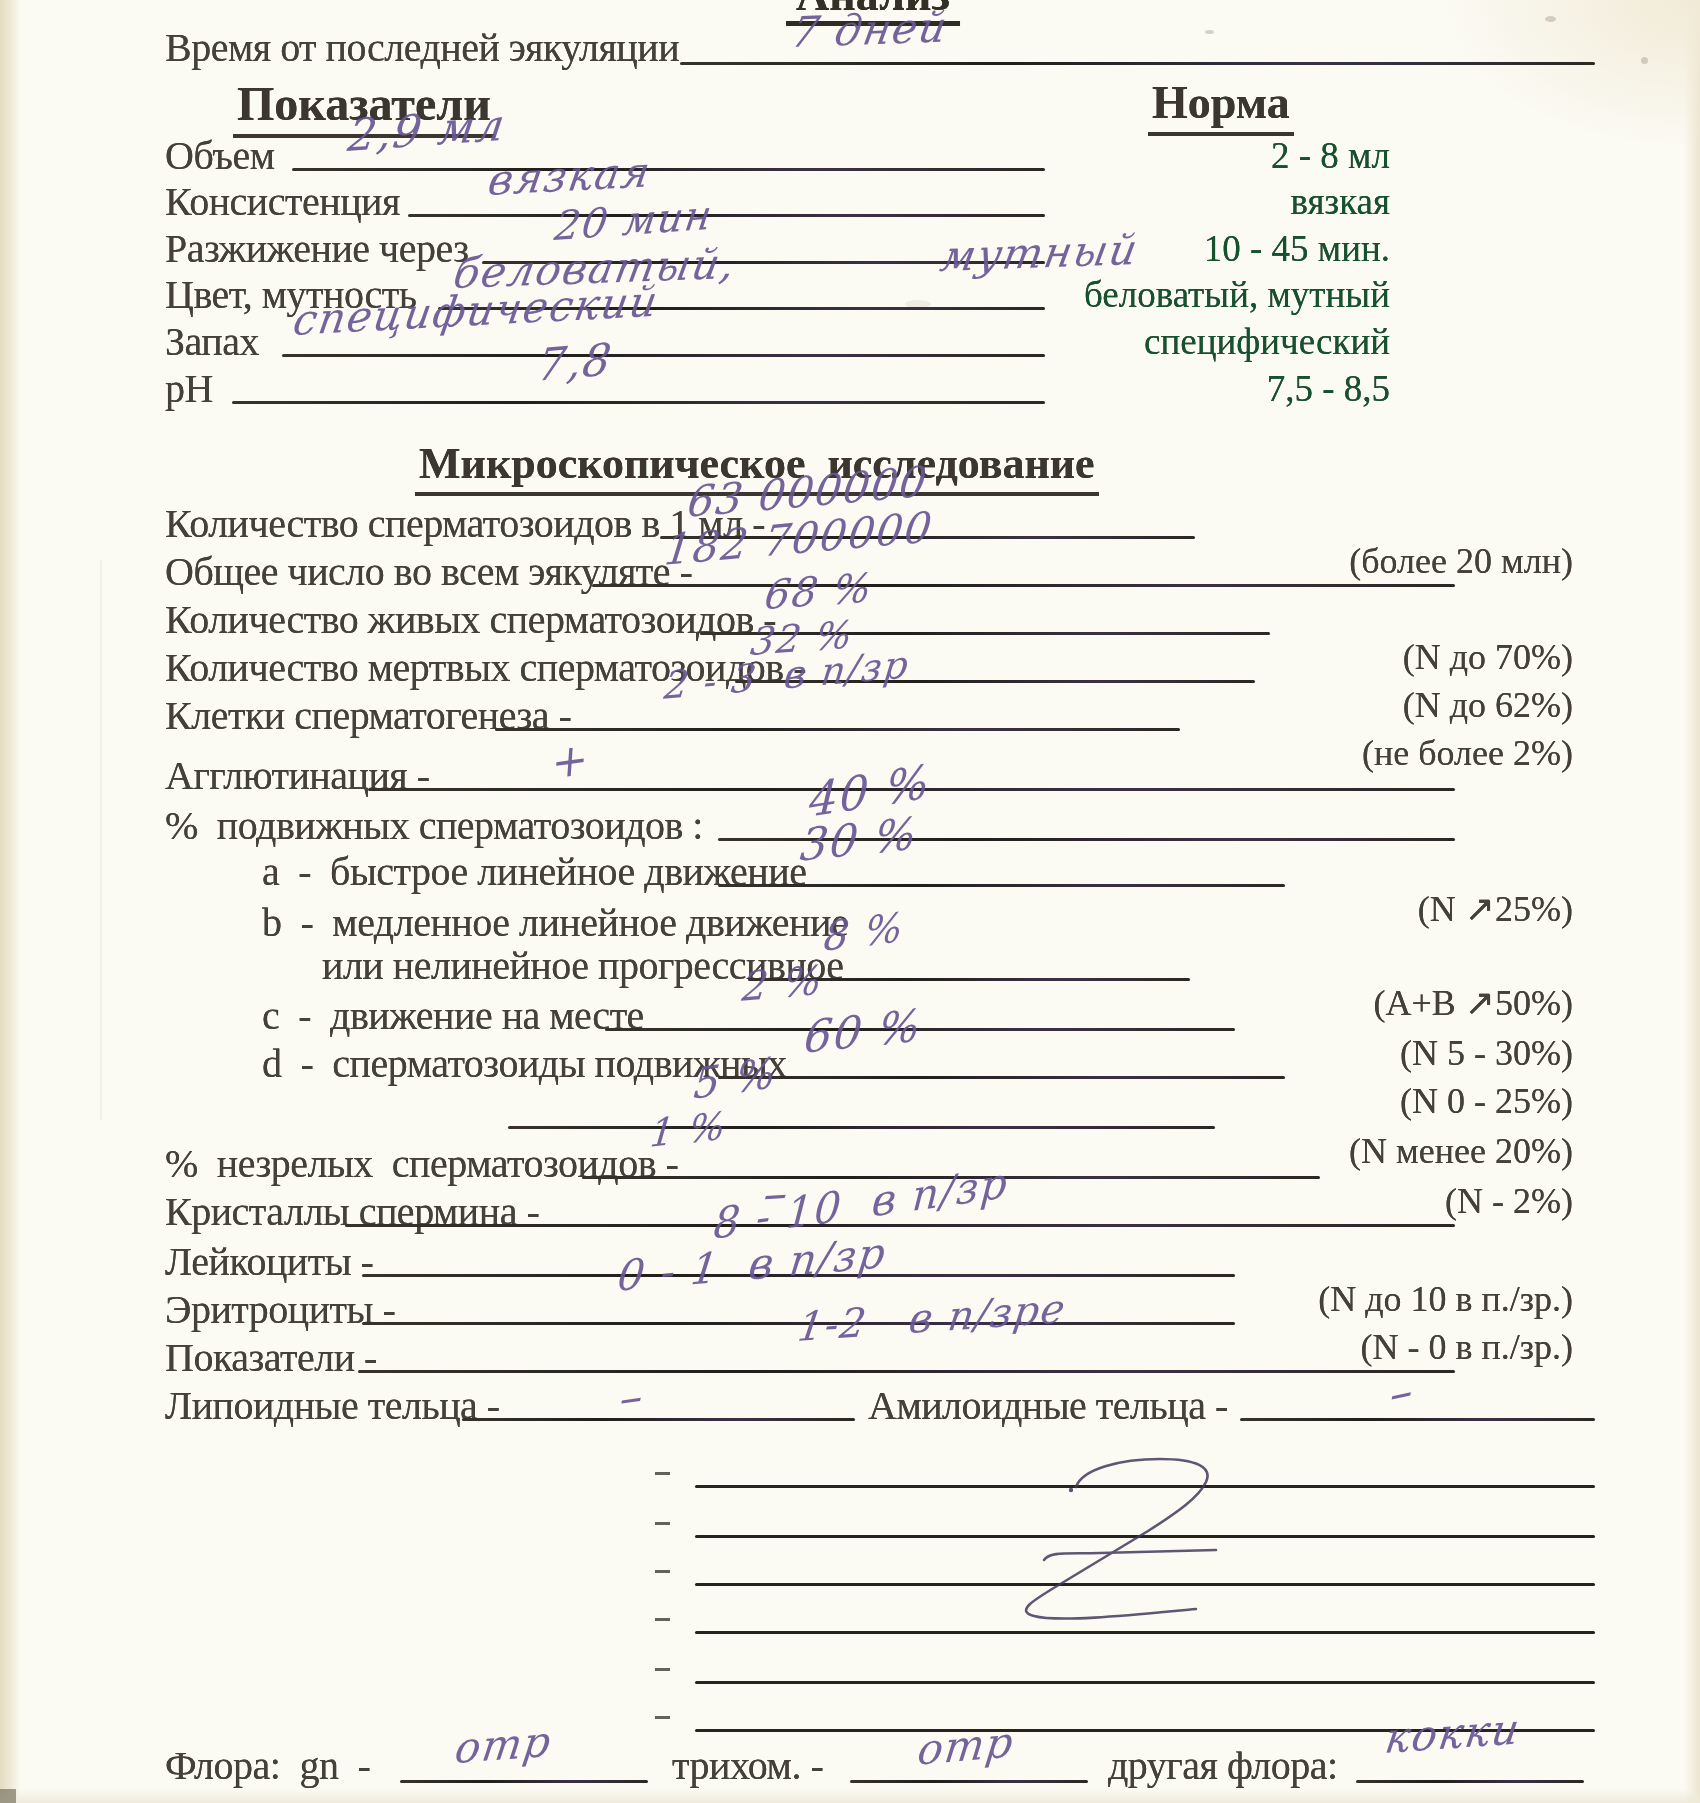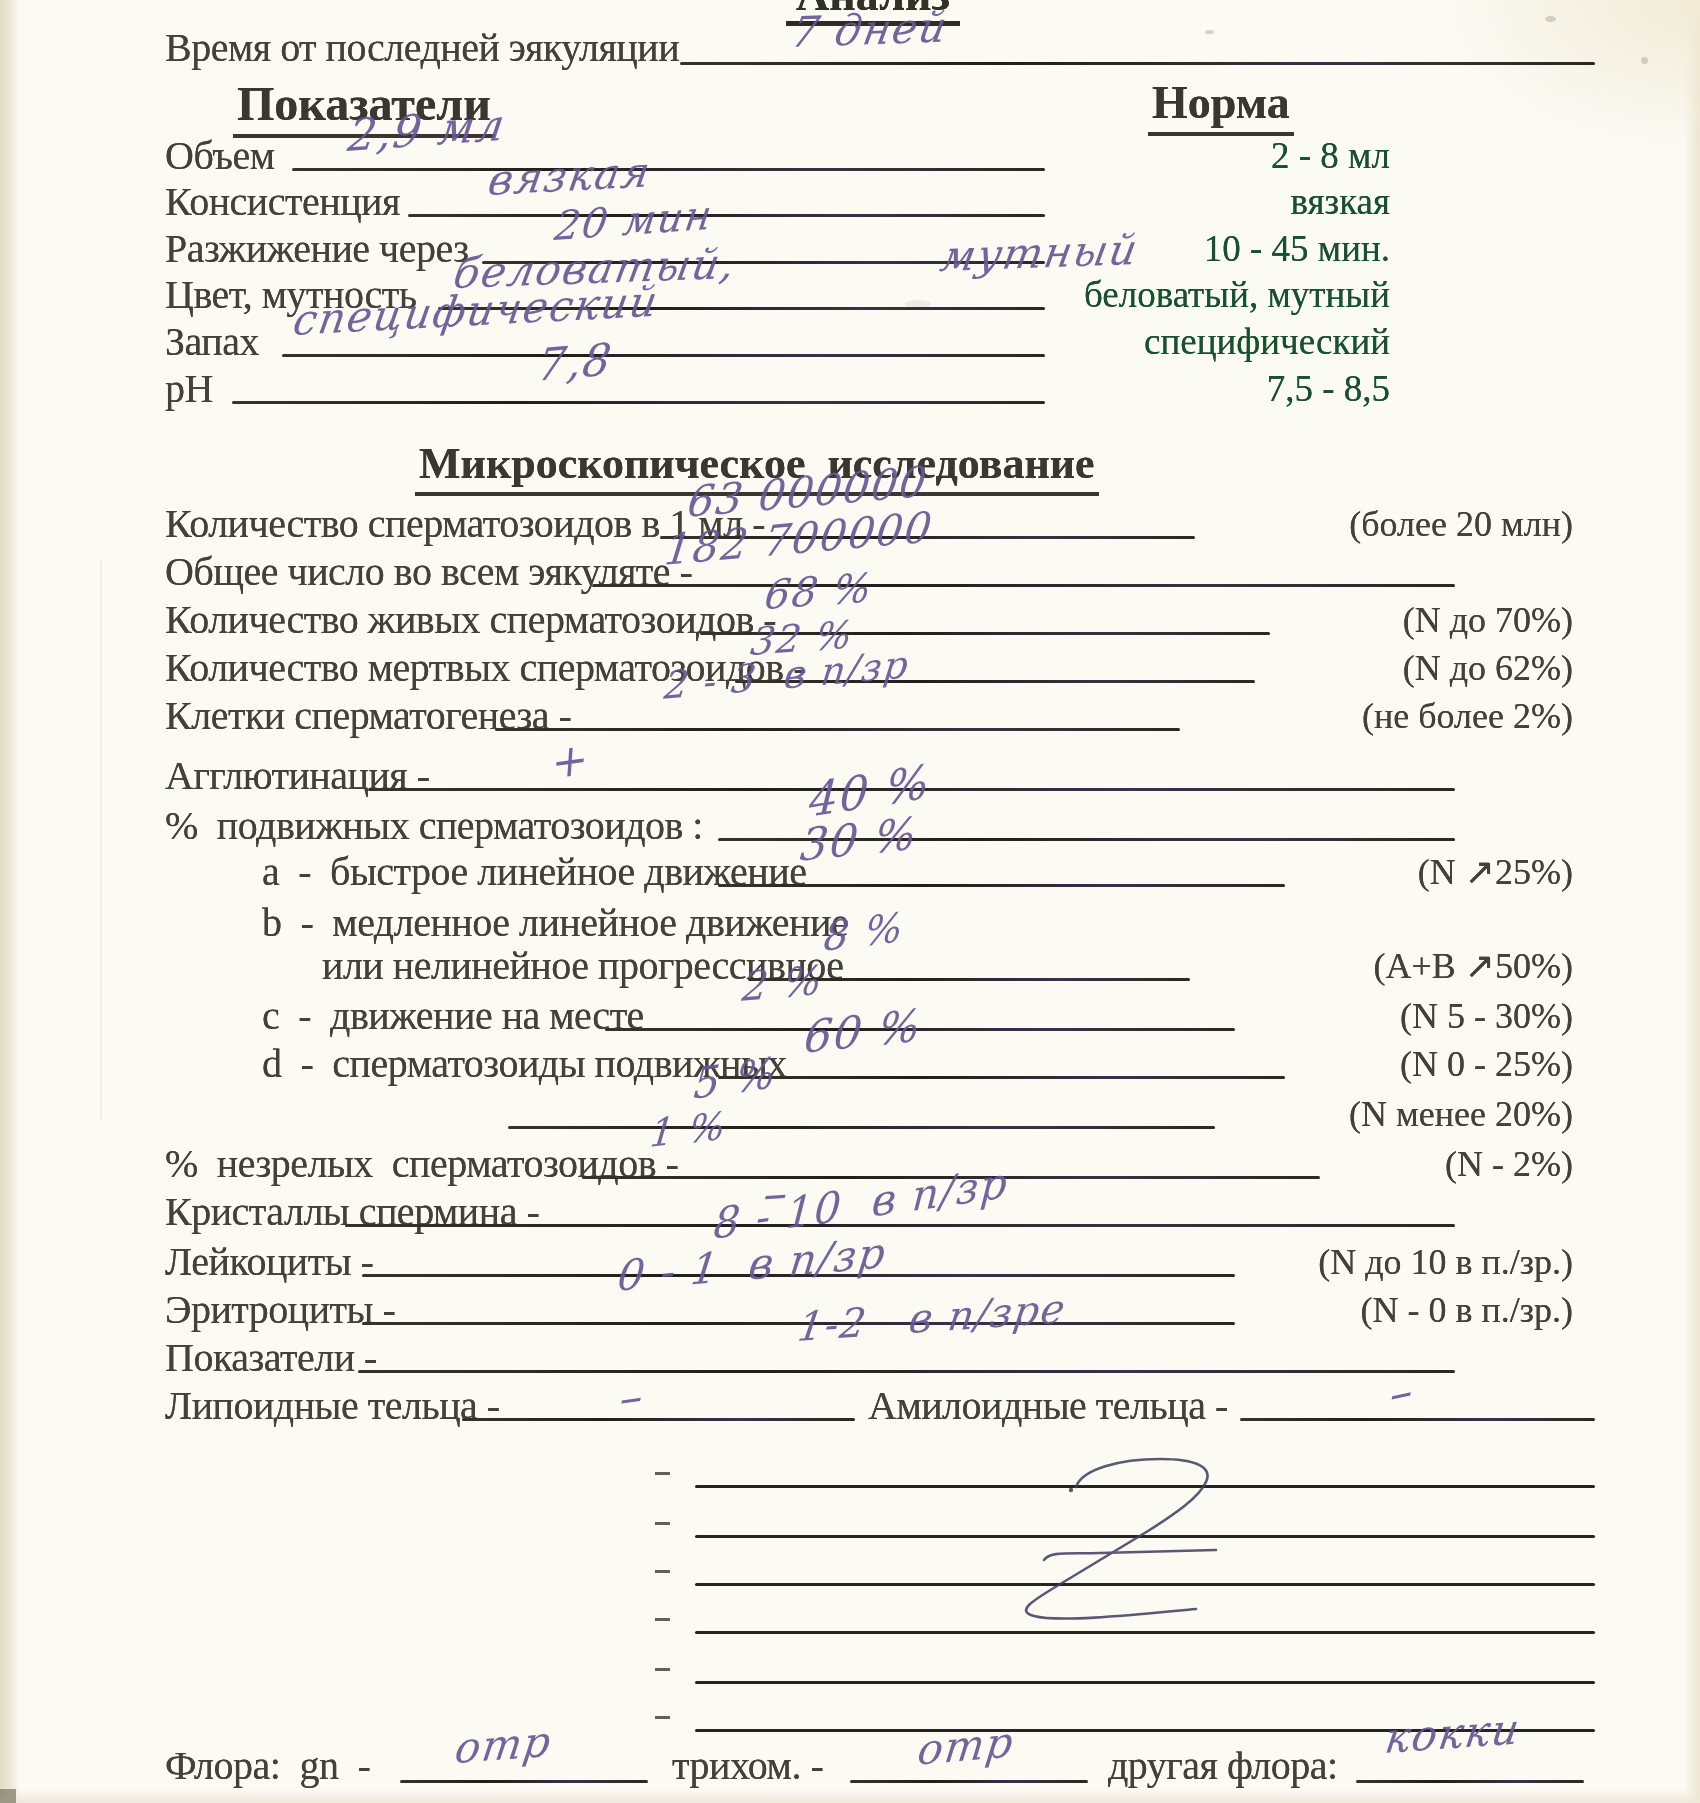--- a/index.html
+++ b/index.html
@@ -20,21 +20,21 @@
   .speck{position:absolute;background:#8d8574;border-radius:50%;opacity:.35;}
   .corner-bl{position:absolute;left:0;bottom:0;width:16px;height:14px;background:#5a5344;opacity:.55;}
   .crease{position:absolute;left:100px;top:560px;width:2px;height:560px;background:#9a927e;opacity:.10;}
 
   .lb{position:absolute;font-size:40px;letter-spacing:-0.5px;white-space:pre;color:#45403a;
       text-shadow:0 0 .5px #45403a;}
   .hdr{position:absolute;font-size:48px;font-weight:bold;color:#3b362f;white-space:pre;
       border-bottom:4px solid #3b362f;padding:0 4px 3px 4px;text-shadow:0 0 .6px #3b362f;}
   .ln{position:absolute;height:3px;background:linear-gradient(90deg,#37322c,#221f1a 35%,#3b3046 70%,#2c2823);
       border-radius:2px;}
-  .nm{position:absolute;right:127px;font-size:36px;color:#45403a;white-space:pre;text-shadow:0 0 .4px #45403a;}
+  .nm{position:absolute;right:127px;font-size:36px;color:#45403a;white-space:pre;text-shadow:0 0 .4px #45403a;margin-top:37px;}
   .pn{position:absolute;left:1060px;width:330px;text-align:right;font-size:37px;color:#14532d;
       white-space:pre;text-shadow:0 0 .4px #45403a;}
   .hw{position:absolute;font-family:"DejaVu Serif",serif;font-style:italic;
       color:#6a5795;letter-spacing:1.5px;white-space:pre;opacity:.92;
       transform:rotate(var(--r,-3deg)) skewX(-12deg);transform-origin:left bottom;font-size:40px;}
   .dm{position:absolute;left:655px;width:15px;height:3px;background:#3f3a33;opacity:.8;}
   .bl{position:absolute;left:695px;width:900px;height:3px;background:#272420;border-radius:2px;}
   .sig{position:absolute;left:0;top:0;pointer-events:none;}
   .title{position:absolute;left:873px;top:-32px;transform:translateX(-50%);
       font-size:46px;font-weight:bold;color:#333026;white-space:pre;

